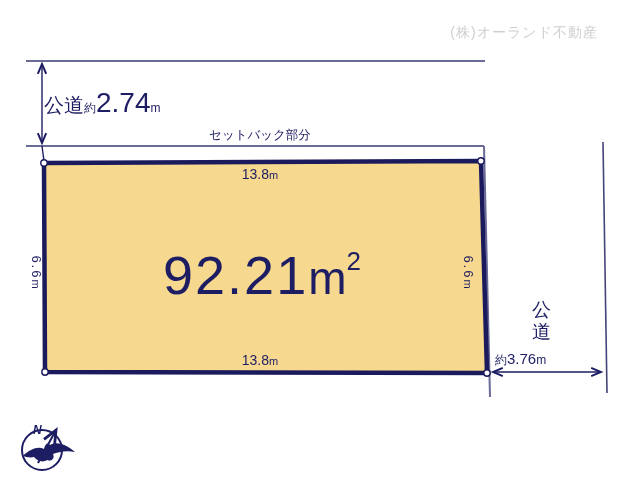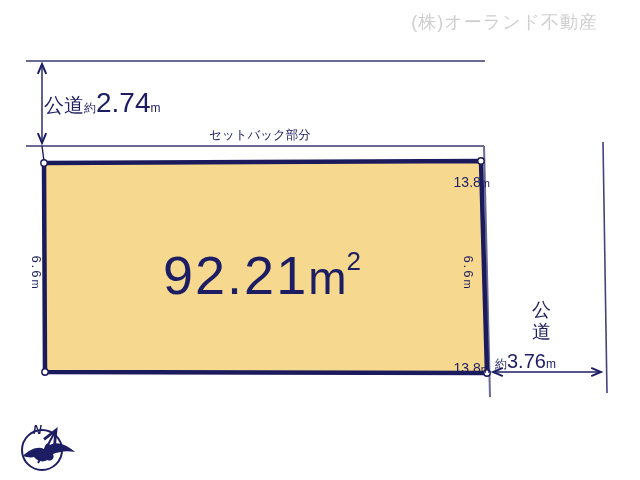--- a/index.html
+++ b/index.html
@@ -17,37 +17,37 @@
   .thin-stroke  { stroke: var(--thin-line, #6A6A96); stroke-width: 2; fill: none; }
   .road-stroke  { stroke: var(--road-line, #44447A); stroke-width: 1.6; fill: none; }
   .navy-stroke  { stroke: var(--navy, #1D1D63); stroke-width: 1.4; fill: none; }
   .plot-shape   { fill: var(--plot-fill, #F6D88E); stroke: var(--plot-stroke, #1A1A5C); stroke-width: 4.5; }
   .corner-dot   { fill: #ffffff; stroke: var(--plot-stroke, #1A1A5C); stroke-width: 1.4; }
   .compass-line { stroke: var(--navy, #1D1D63); stroke-width: 2; fill: none; }
   .compass-fill { fill: var(--navy, #1D1D63); stroke: none; }
   .arrow-head   { stroke: var(--navy, #1D1D63); stroke-width: 1.4; fill: none; }
 
   .company {
-    right: 42px; top: 10px;
-    font-size: 18px; letter-spacing: 1px;
+    right: 42px; top: 24px;
+    font-size: 14px; letter-spacing: 1px;
     color: var(--company-gray, #CFCFCF);
     white-space: nowrap;
   }
   .dim-row { display: flex; align-items: baseline; white-space: nowrap; }
   .t-big   { font-size: 20px; }
   .t-small { font-size: 12px; }
   .t-num   { font-size: 28px; }
 
   .top-road-label { left: 44px; top: 87px; }
 
   .setback-label {
     left: 30px; top: 128px; width: 460px;
     text-align: center; font-size: 12.5px; line-height: 14px;
   }
-  .dim-center { left: 30px; width: 460px; text-align: right; white-space: nowrap; margin-top: 8px; }
+  .dim-center { left: 30px; width: 460px; text-align: center; white-space: nowrap; }
   .dim-top    { top: 166px; font-size: 14px; }
   .dim-bottom { top: 352px; font-size: 14px; }
   .dim-unit   { font-size: 11px; }
 
   .area-label { left: 32px; top: 244px; width: 460px; text-align: center; white-space: nowrap; }
   .area-value { font-size: 54px; letter-spacing: 2px; }
   .area-unit  { font-size: 46px; letter-spacing: 0; }
   .area-exp   { font-size: 26px; vertical-align: 24px; letter-spacing: 0; }
 
   .dim-rot {
@@ -61,21 +61,21 @@
 
   .right-road-label {
     left: 531px; top: 299px; width: 21px;
     font-size: 19px; line-height: 22px;
     word-break: break-all; text-align: center;
   }
   .right-road-dim {
     left: 495px; top: 350px; width: 100px;
     text-align: center; white-space: nowrap;
   }
-  .right-road-dim .t-num { font-size: 20px; }
+  .right-road-dim .t-num { font-size: 15px; }
 
   .compass-n {
     font-size: 12px; font-weight: bold; font-style: italic;
     fill: var(--navy, #1D1D63);
   }
 </style>
 </head>
 <body>
 
 <svg id="diagram-svg" width="640" height="480" viewBox="0 0 640 480">

